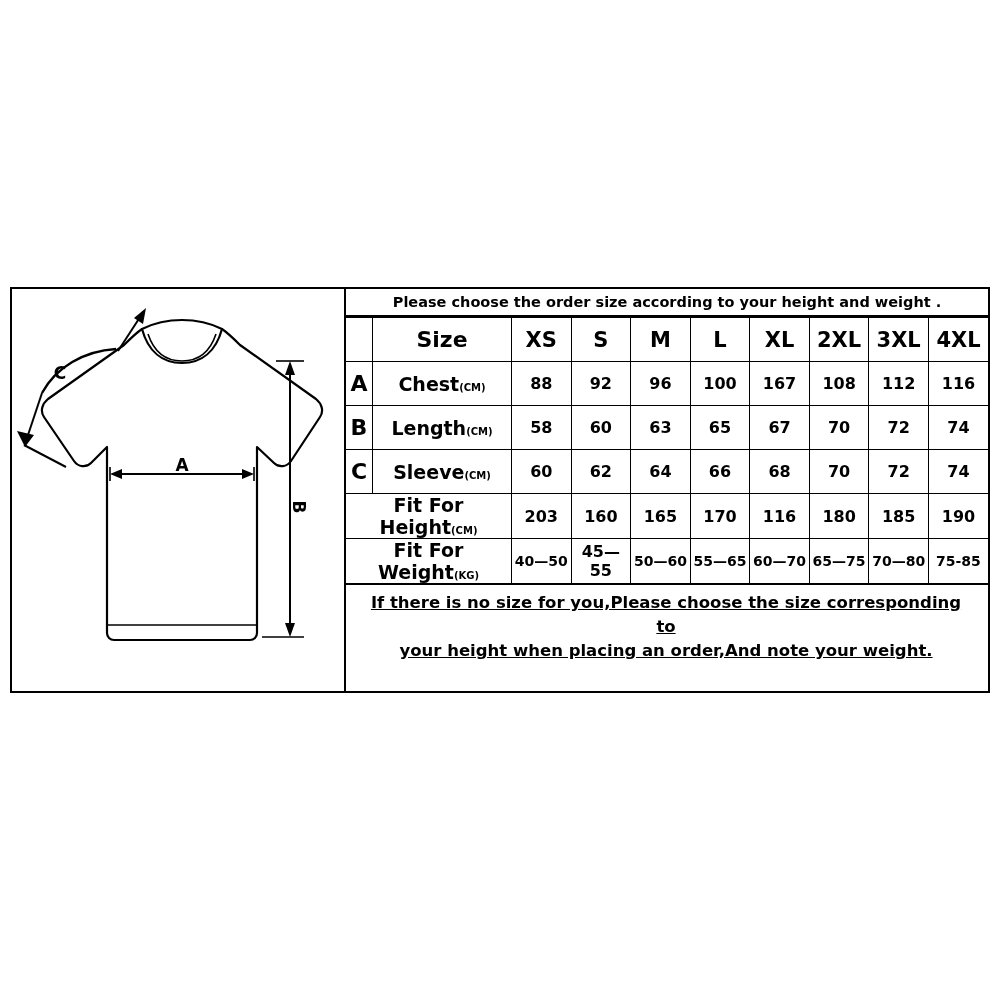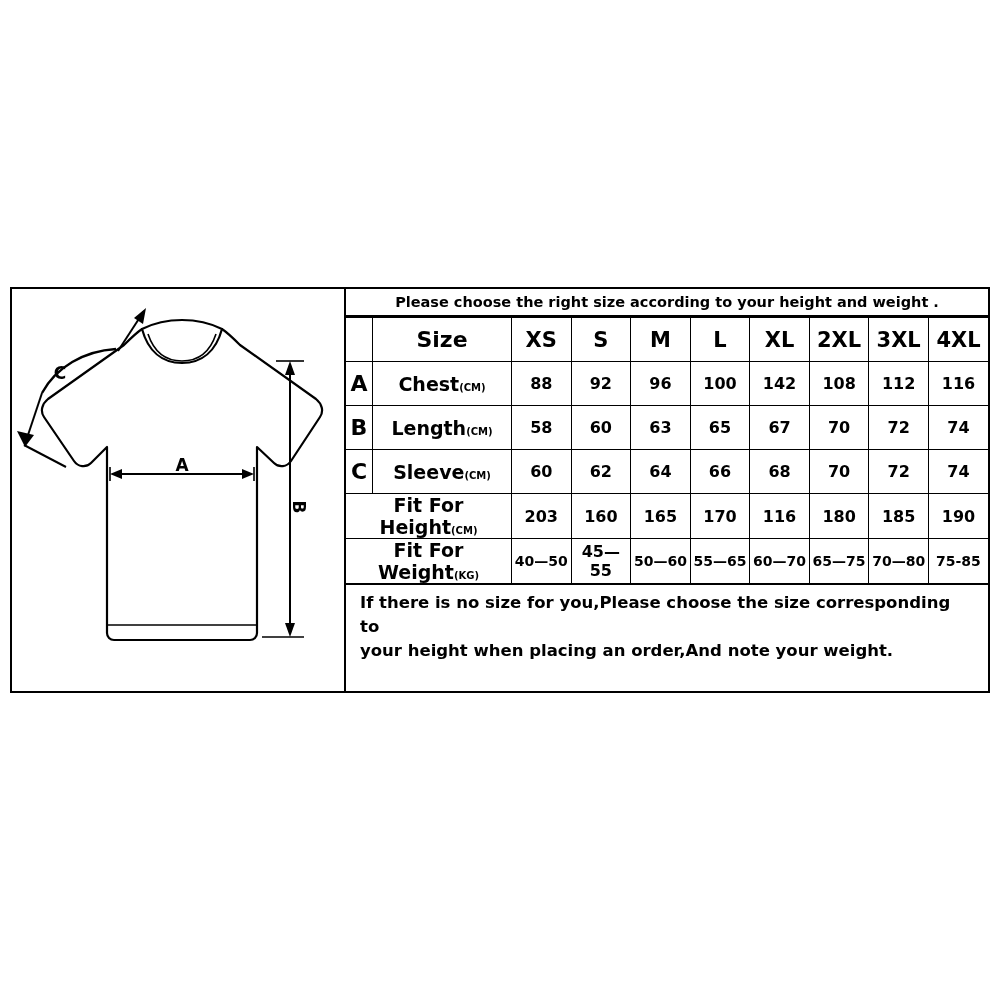--- a/index.html
+++ b/index.html
@@ -89,21 +89,22 @@
   .col-val    { font-size: 16px; }
   .hdr-size   { font-size: 22px; }
   .hdr-cell   { font-size: 21px; }
   .unit { font-size: 10px; vertical-align: baseline; }
   .no-left { border-left: none !important; }
   .no-right { border-right: none !important; }
   .spanlabel { font-size: 19px; }
   .footer-row {
     border-top: 1px solid #000;
     padding: 6px 16px 8px 14px;
-    text-align: left;
+    text-align: center;
+    text-decoration: underline;
   }
   .footer-row .fline {
     font-size: 16.5px;
     font-weight: bold;
     color: #000;
     line-height: 1.45;
     font-family: "DejaVu Sans", sans-serif;
   }
   .tbl-wrap { flex: 1; display: flex; flex-direction: column; }
 </style>
@@ -168,21 +169,21 @@
         <polygon points="13,158 5,142 22,146" fill="#000"></polygon>
         <line x1="12" y1="156" x2="54" y2="178" stroke="#000" stroke-width="2"></line>
         <text x="48" y="90" text-anchor="middle" font-family="DejaVu Sans, sans-serif" font-size="17" font-weight="bold" fill="#000">C</text>
       </svg>
     </div>
 
     <div class="table-panel">
 
 
       <div class="subtitle-row">
-        <div class="subtitle">Please choose the right size according to your height and weight .</div>
+        <div class="subtitle">Please choose the order size according to your height and weight .</div>
       </div>
 
       <div class="tbl-wrap">
         <table class="size-table">
           <tbody>
 
             <tr>
               <td class="col-letter no-left"></td>
               <td class="col-label hdr-size">Size</td>
               <td class="col-val hdr-cell">XS</td>
@@ -197,21 +198,21 @@
 
             <tr>
               <td class="col-letter no-left">A</td>
               <td class="col-label">
                 <span>Chest</span><span class="unit">(CM)</span>
               </td>
               <td class="col-val">88</td>
               <td class="col-val">92</td>
               <td class="col-val">96</td>
               <td class="col-val">100</td>
-              <td class="col-val">142</td>
+              <td class="col-val">167</td>
               <td class="col-val">108</td>
               <td class="col-val">112</td>
               <td class="col-val no-right">116</td>
             </tr>
 
             <tr>
               <td class="col-letter no-left">B</td>
               <td class="col-label">
                 <span>Length</span><span class="unit">(CM)</span>
               </td>

